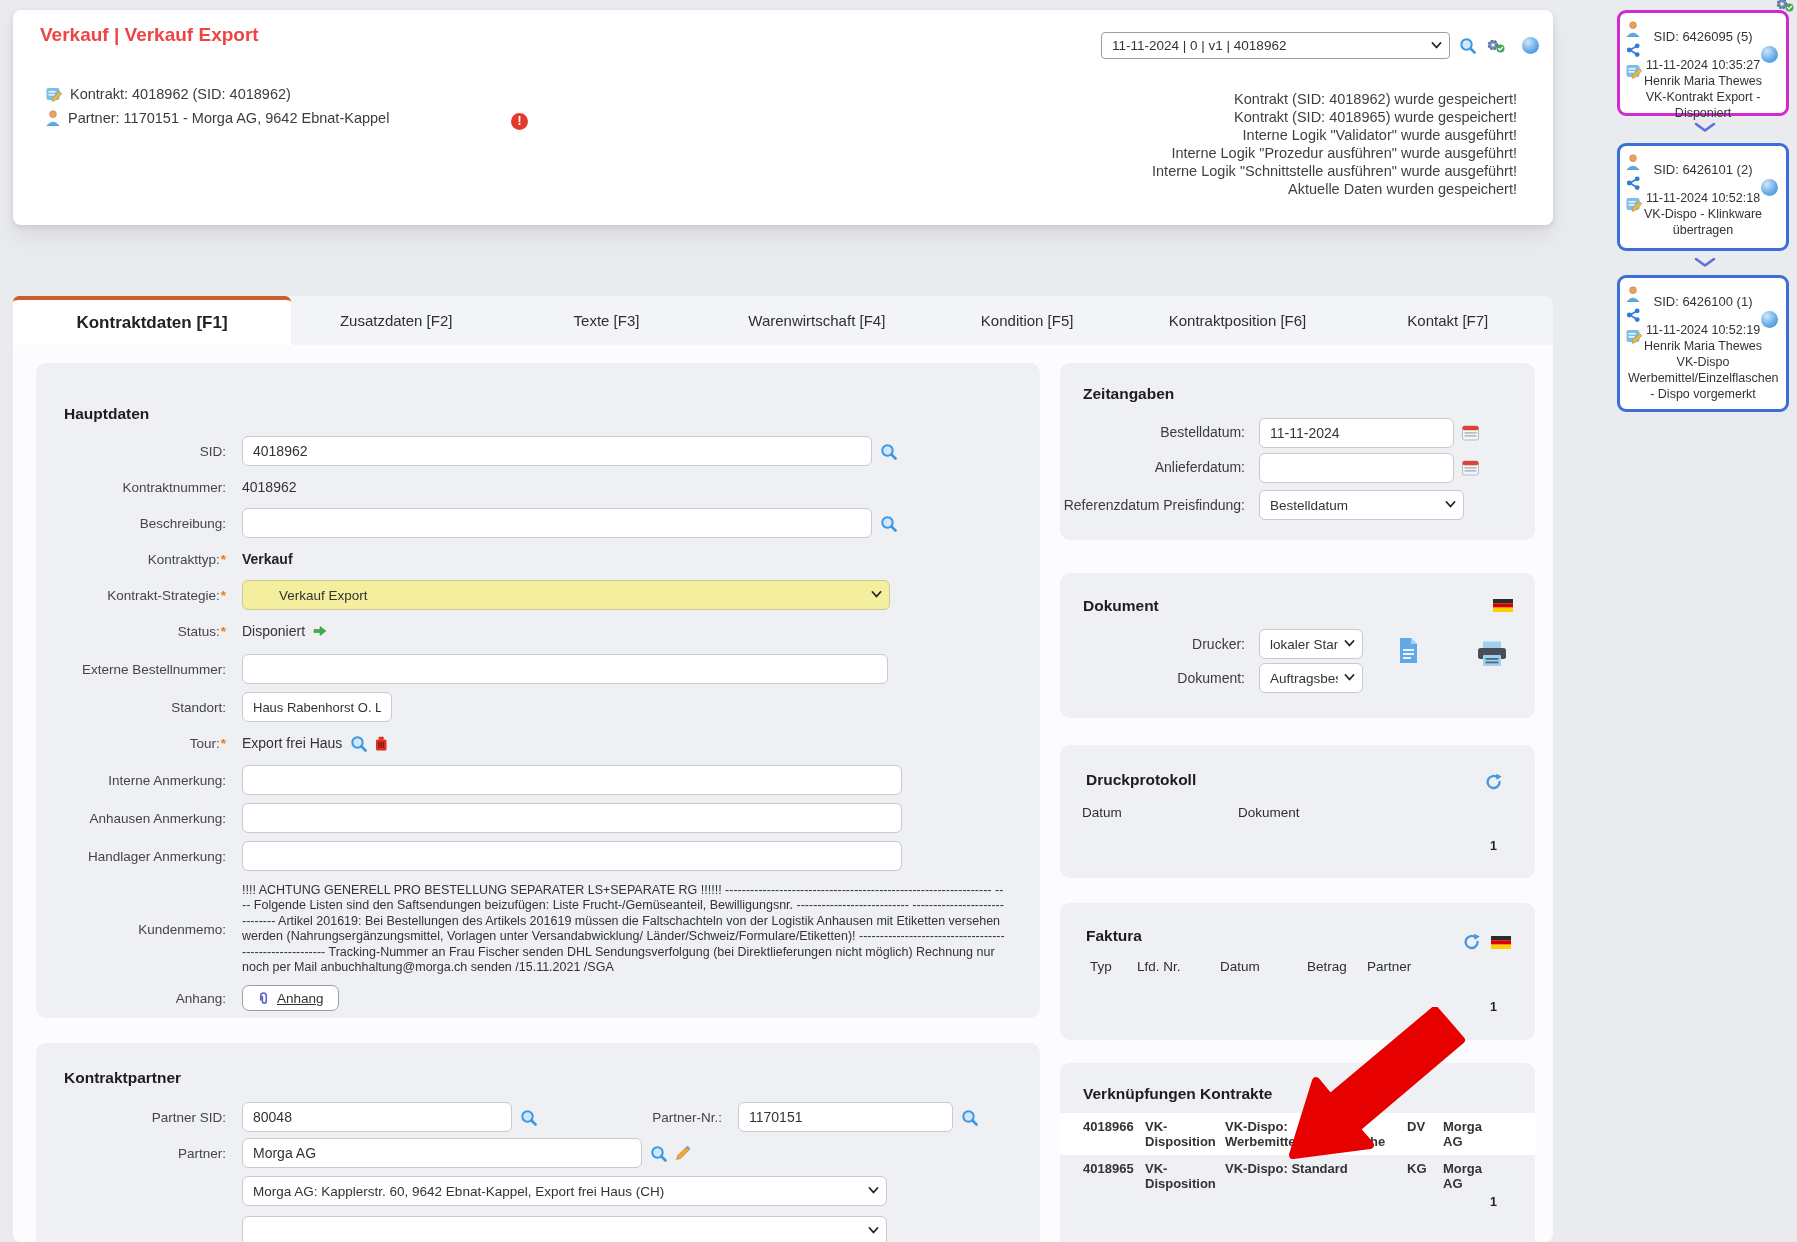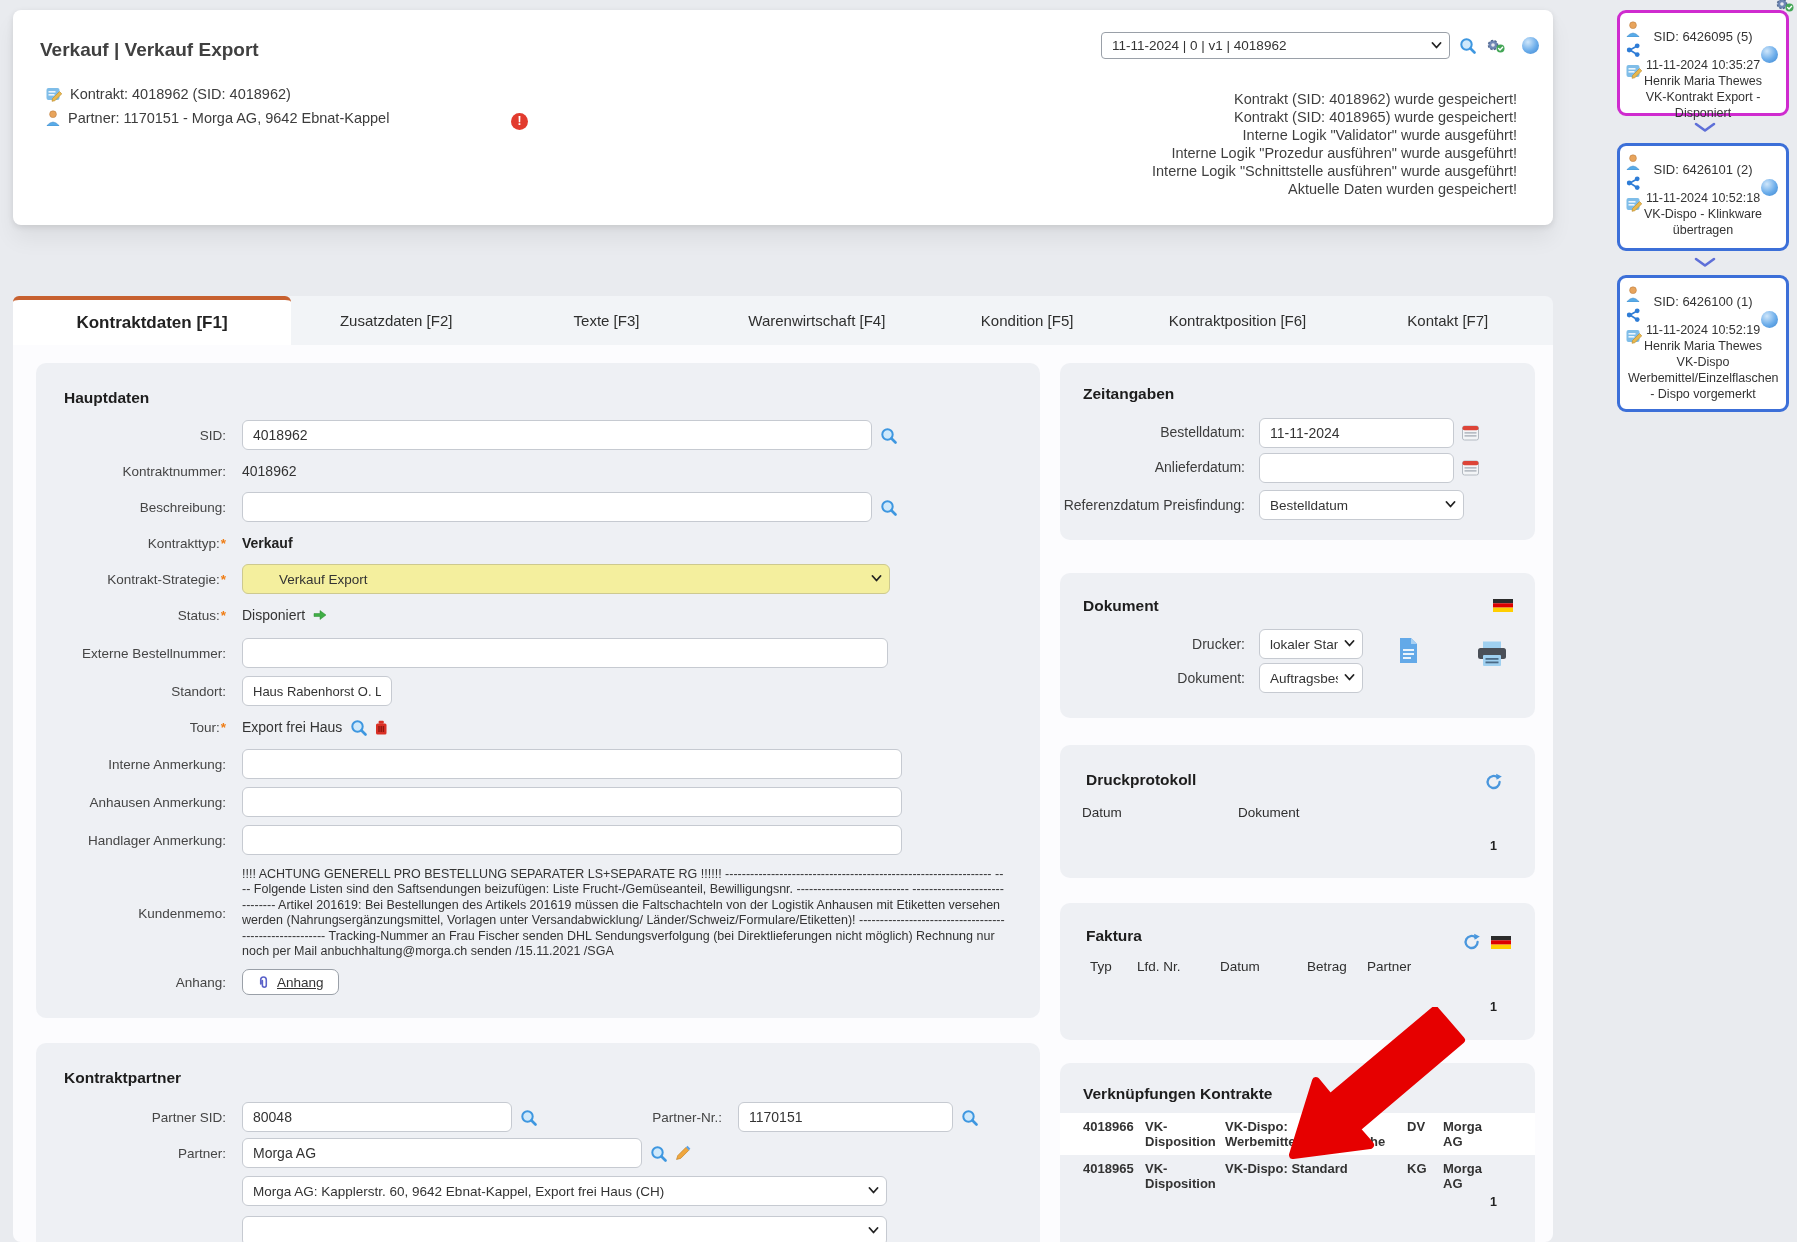--- a/index.html
+++ b/index.html
@@ -2,21 +2,21 @@
 <html><head>
 <meta charset="utf-8">
 <style>
   html,body{margin:0;padding:0;background:#e9ebef;}
   .page{position:relative;width:1797px;height:1242px;background:#e9ebef;overflow:hidden;
         font-family:"Liberation Sans","DejaVu Sans",sans-serif;color:#333;}
 
   
   .top-card{position:absolute;left:13px;top:10px;width:1540px;height:215px;background:#fff;
             border-radius:8px;box-shadow:0 2px 6px rgba(0,0,0,.10),0 14px 22px rgba(0,0,0,.06);}
-  .page-title{position:absolute;left:27px;top:16px;font-size:19px;font-weight:bold;color:#404040;}
+  .page-title{position:absolute;left:27px;top:1px;font-size:19px;font-weight:bold;color:#ef4444;}
   .hdr-lines{position:absolute;left:33px;top:72px;}
   .hdr-line{display:flex;align-items:center;gap:8px;height:24px;font-size:14.5px;color:#3c3c3c;}
   .err-icon{position:absolute;left:498px;top:103px;width:17px;height:17px;border-radius:50%;
             background:#e23b2e;color:#fff;font-weight:bold;font-size:12px;text-align:center;line-height:17px;}
   .version-row{position:absolute;left:1088px;top:22px;display:flex;align-items:center;gap:9px;}
   .messages{position:absolute;right:36px;top:80px;width:372px;text-align:right;
             font-size:14.5px;color:#3f3f3f;line-height:18px;}
 
   
   .sel{position:relative;display:inline-block;height:30px;background:#fff;border:1px solid #c6cad1;
@@ -230,21 +230,21 @@
     <div class="tab">Zusatzdaten [F2]</div>
     <div class="tab">Texte [F3]</div>
     <div class="tab">Warenwirtschaft [F4]</div>
     <div class="tab">Kondition [F5]</div>
     <div class="tab">Kontraktposition [F6]</div>
     <div class="tab">Kontakt [F7]</div>
   </nav>
 
   <div class="content">
 
-    <section class="card" style="left:23px;top:18px;width:1004px;height:655px;padding-top:4px;">
+    <section class="card" style="left:23px;top:18px;width:1004px;height:655px;padding-top:20px;">
       <div class="card-title" style="margin:22px 0 10px 28px;">Hauptdaten</div>
 
       <div class="frow">
         <span class="flabel">SID:</span>
         <span class="fctrl">
           <input class="inp" style="width: 630px;" value="4018962">
           <svg width="17" height="17" viewBox="0 0 17 17">
               <use href="#i-search"></use>
             </svg>
         </span>

